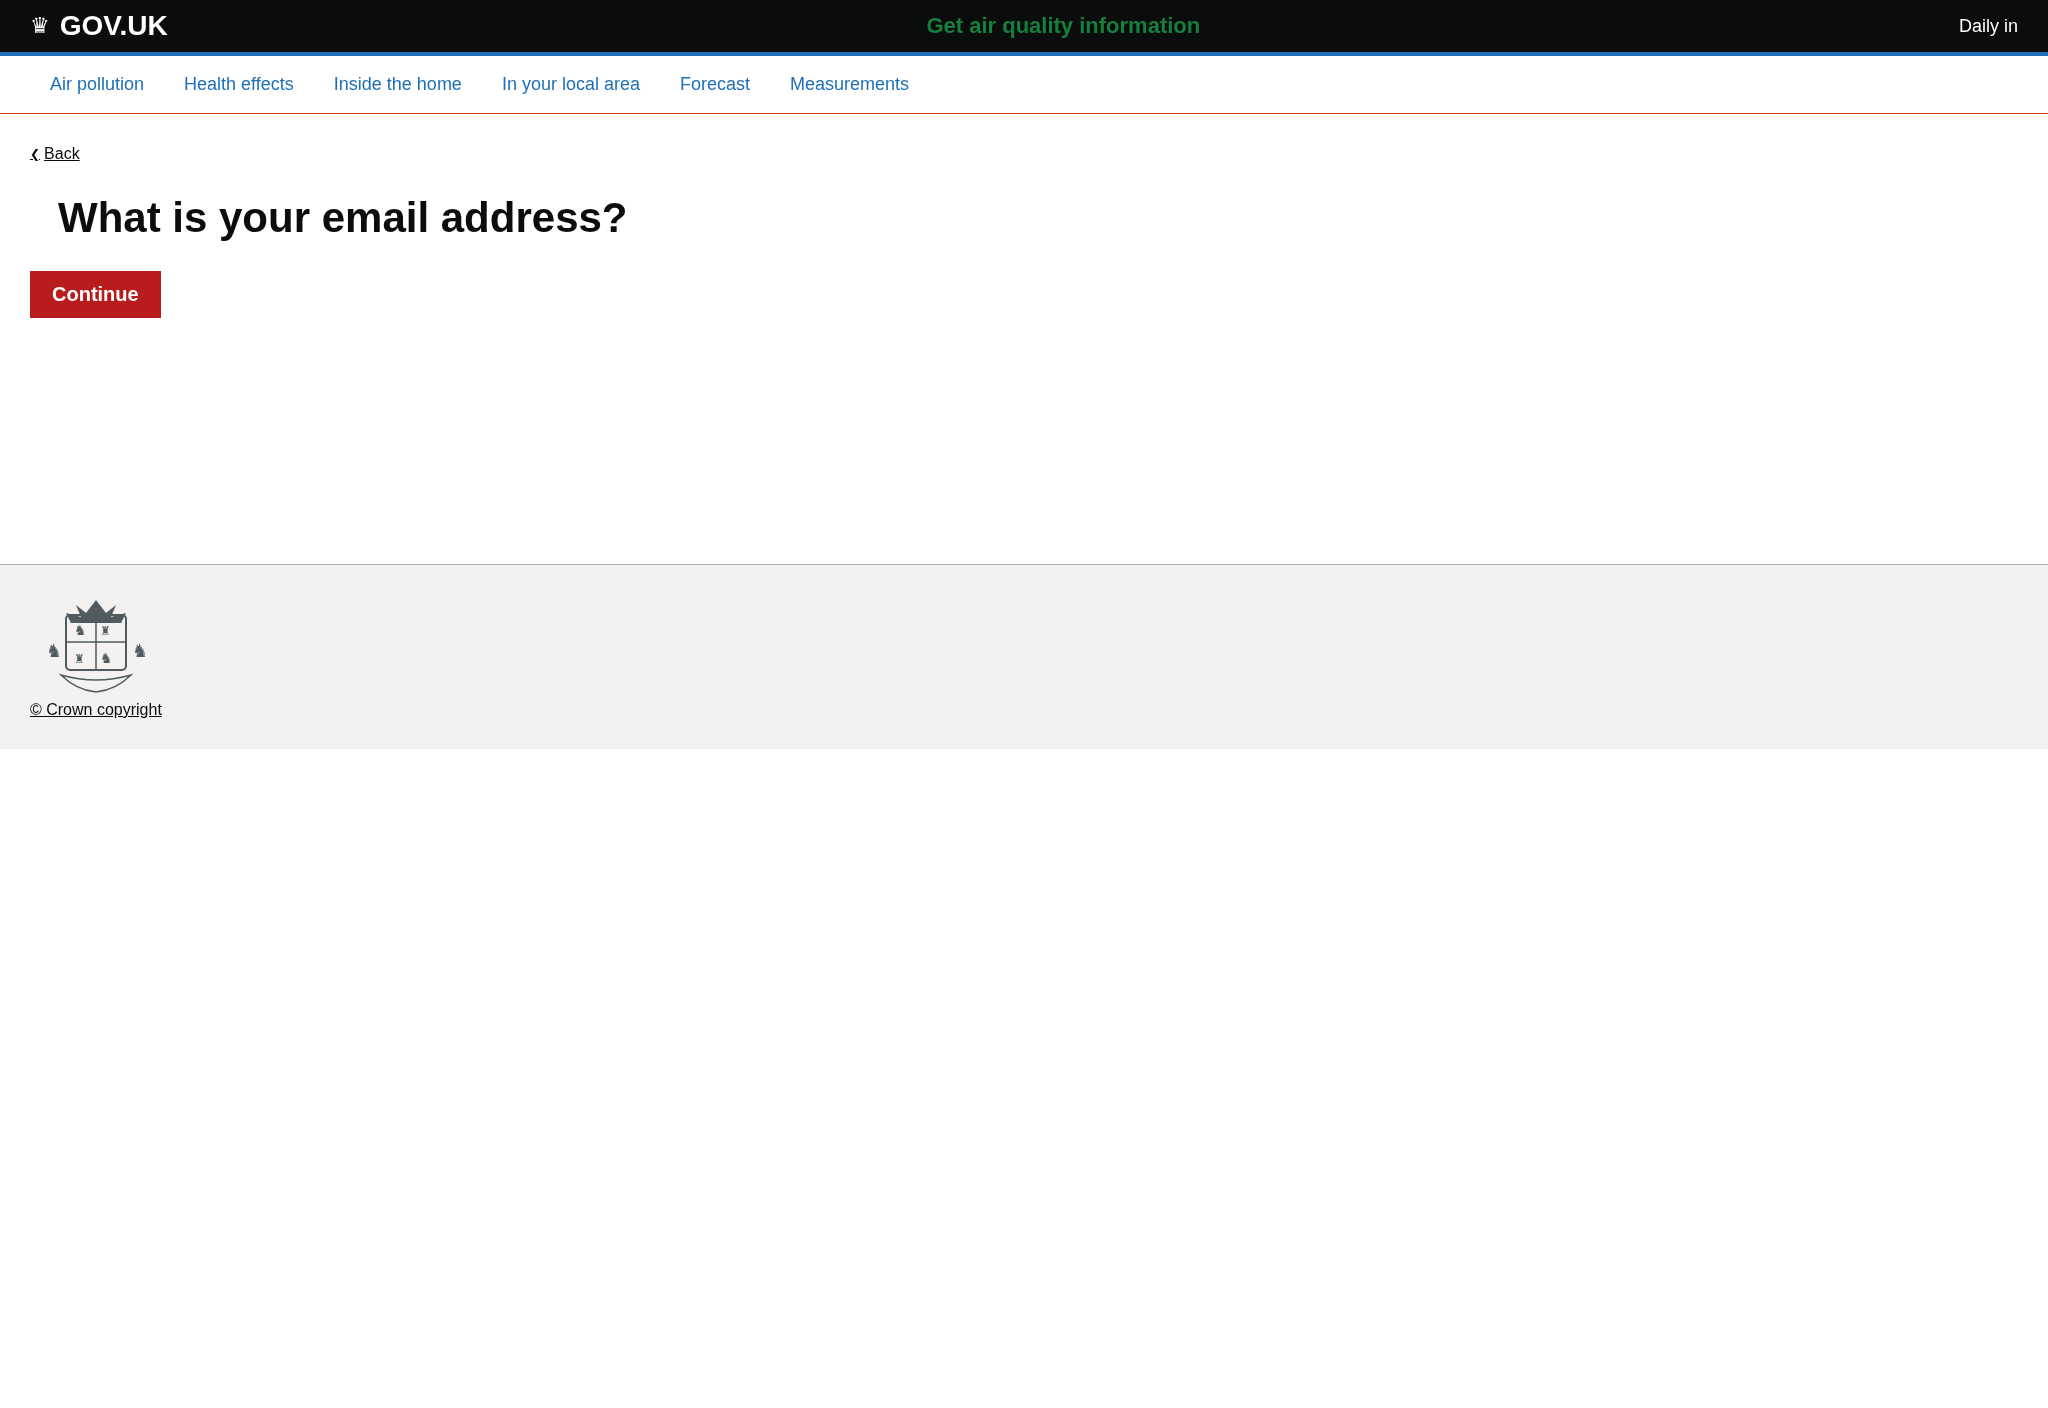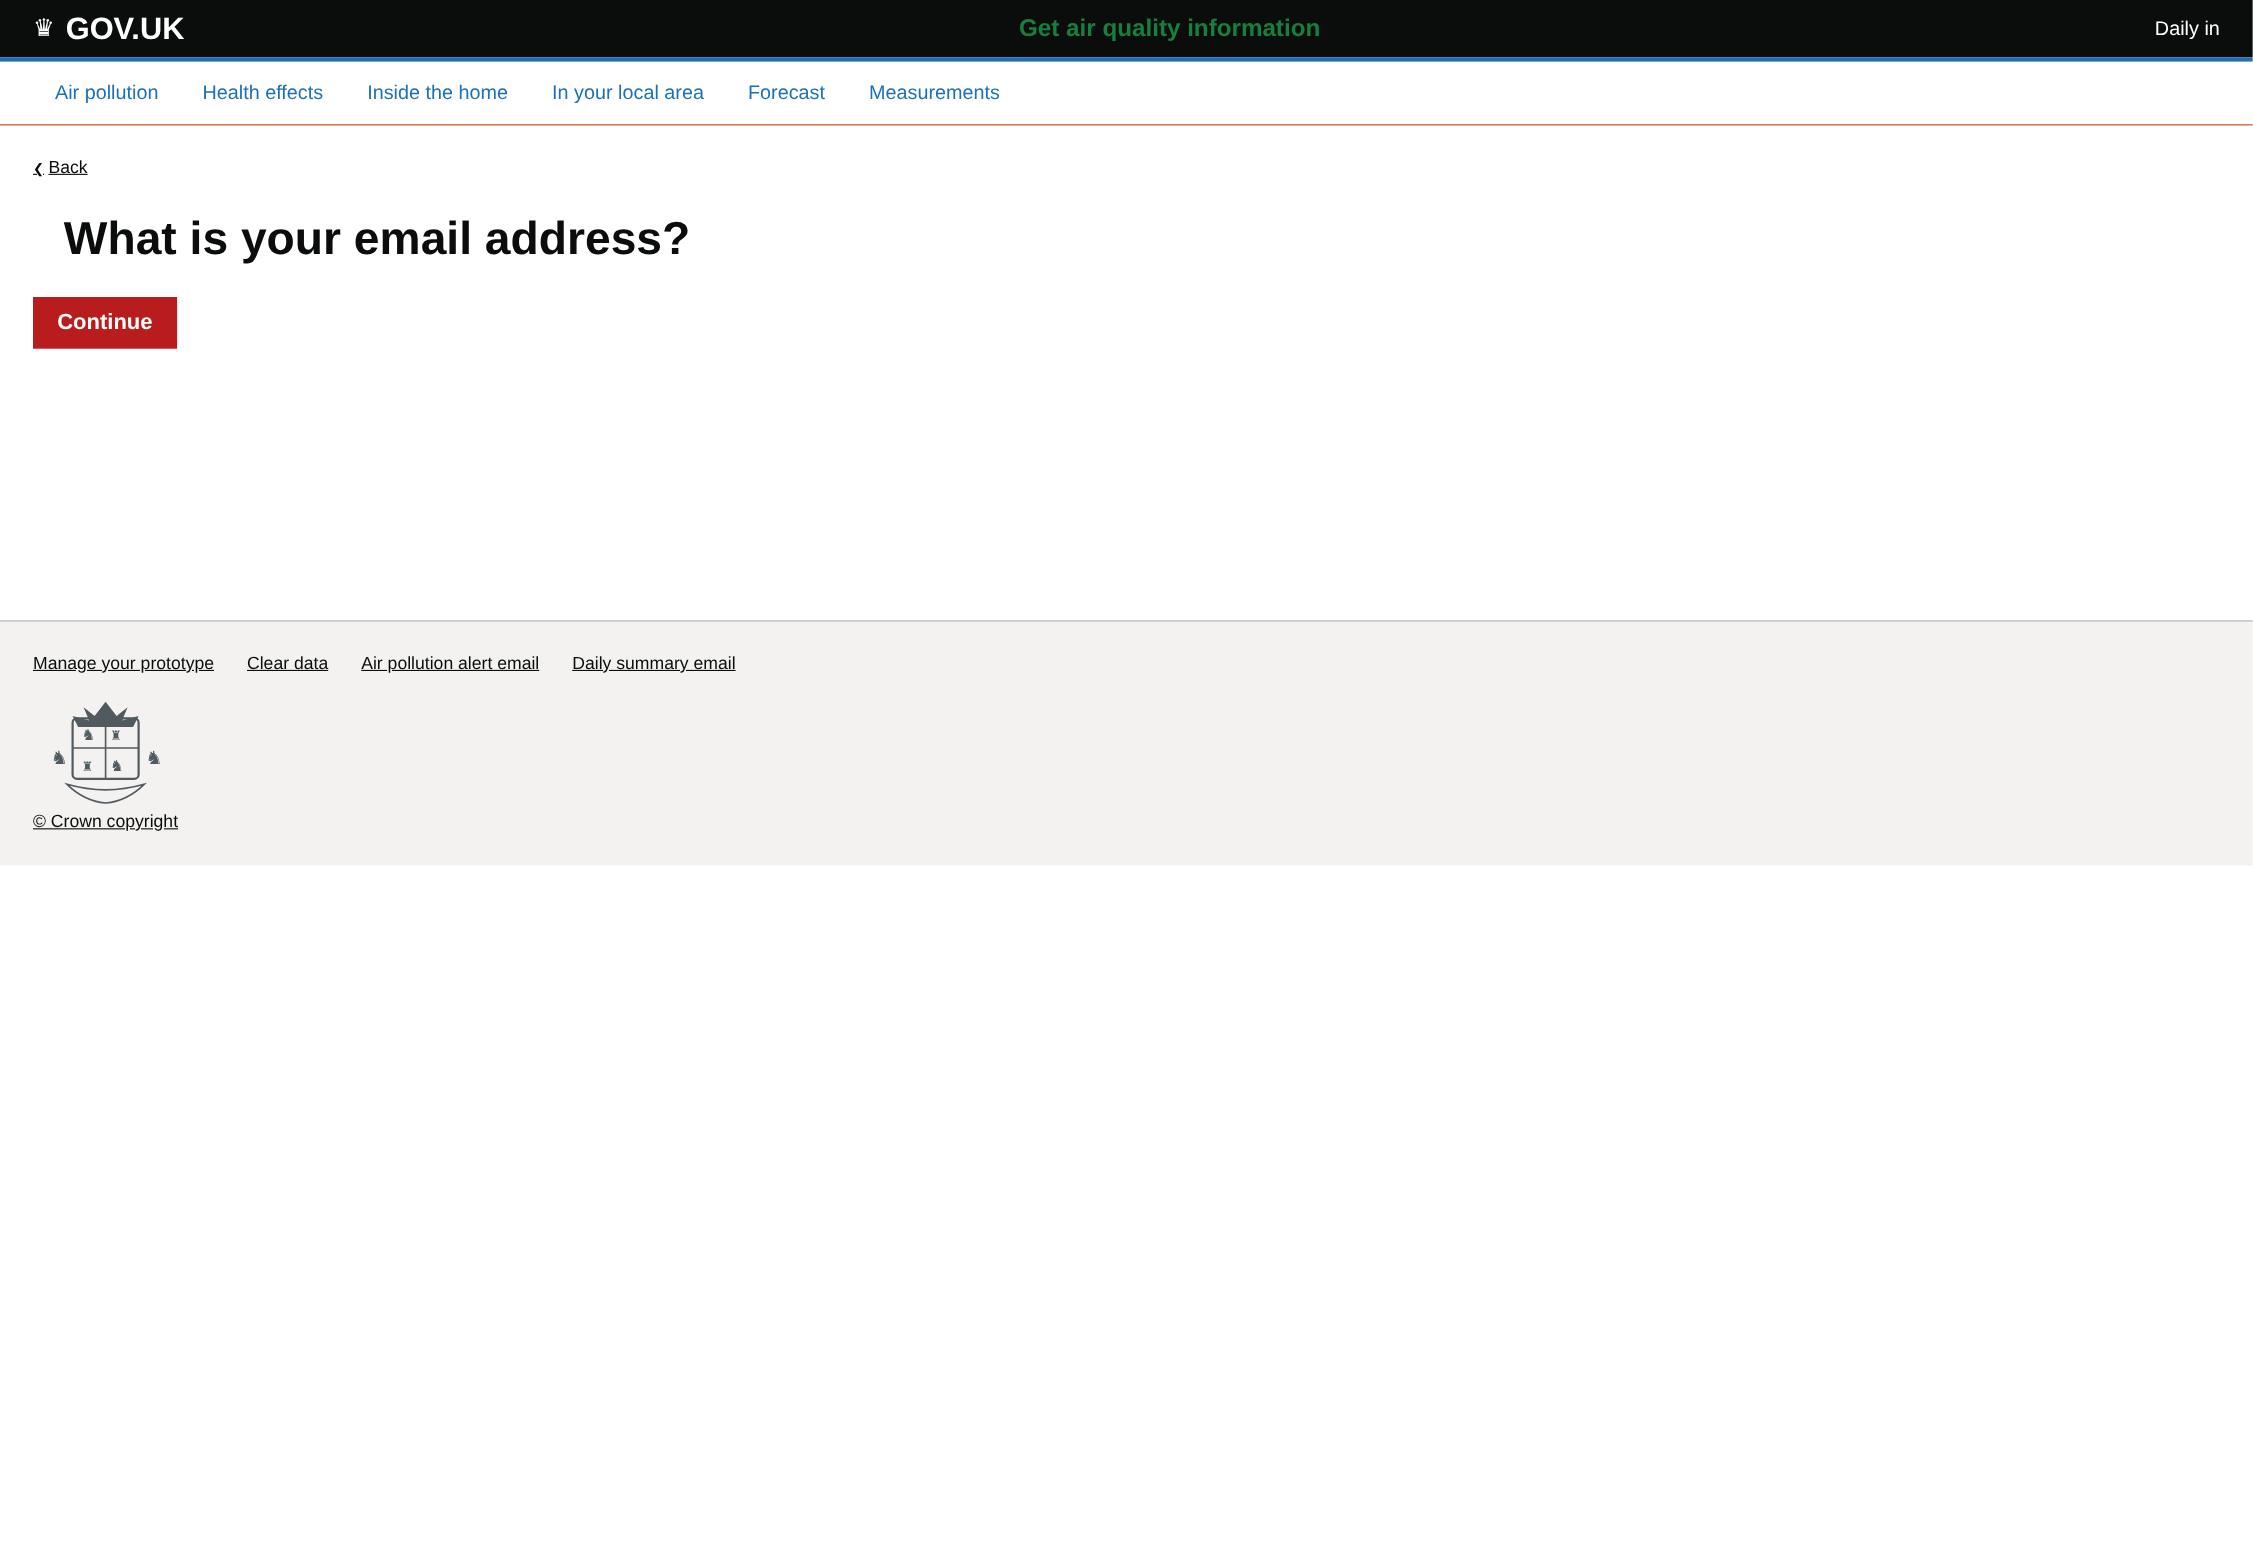--- a/index.html
+++ b/index.html
@@ -214,26 +214,20 @@
     <span>Back</span>
   </a>
 
   <h1 class="page-heading">What is your email address?</h1>
 
 
   <button class="continue-button">Continue</button>
 </main>
 
 <footer class="footer">
-  <div class="footer-links">
-    <a class="footer-link" href="#">Manage your prototype</a>
-    <a class="footer-link" href="#">Clear data</a>
-    <a class="footer-link" href="#">Air pollution alert email</a>
-    <a class="footer-link" href="#">Daily summary email</a>
-  </div>
 
   <div class="footer-bottom">
 
     <div class="footer-crown">
 
       <svg class="crown-emblem" viewBox="0 0 120 100" xmlns="http://www.w3.org/2000/svg">
 
         <g fill="#505a5f">
 
           <rect x="30" y="20" width="60" height="55" rx="4" fill="none" stroke="#505a5f" stroke-width="2"></rect>

